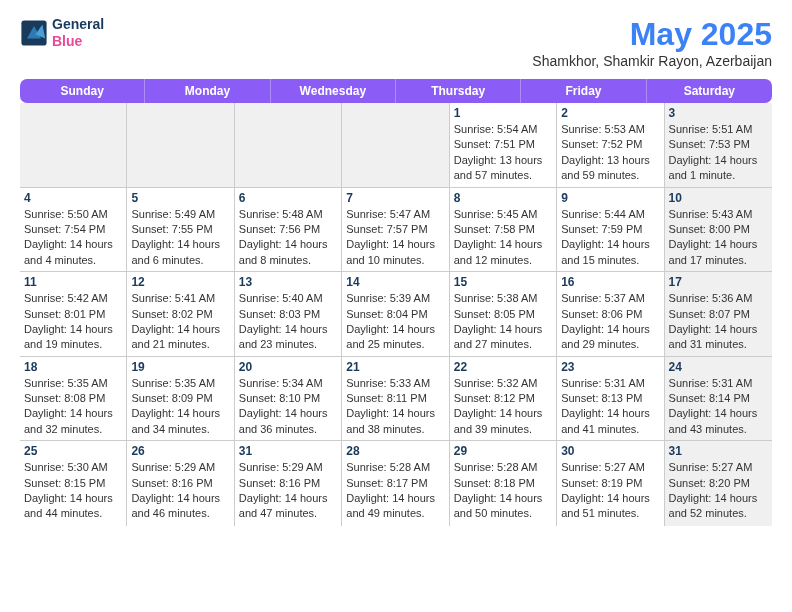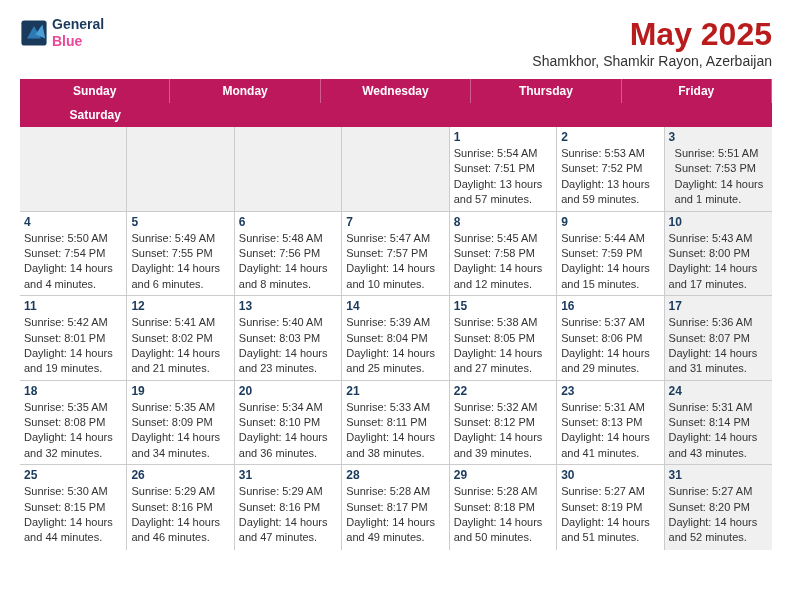--- a/index.html
+++ b/index.html
@@ -37,35 +37,36 @@
     .logo-icon {
       width: 28px;
       height: 28px;
     }
     .title-section {
       text-align: right;
     }
     .month-title {
       font-size: 32px;
       font-weight: bold;
-      color: #b91c1c;
+      color: #3b82f6;
     }
     .location {
       font-size: 14px;
       color: #333;
     }
     .calendar {
       flex: 1;
       display: flex;
       flex-direction: column;
     }
     .cal-header {
       display: grid;
-      grid-template-columns: repeat(5, 1fr);
-      background: #be185d;
+      grid-template-columns: repeat(6, 1fr);
+      background: #8b5cf6;
+      border-radius: 7px;
     }
     .cal-header-cell {
       color: white;
       font-size: 12px;
       font-weight: bold;
       padding: 5px 4px;
       text-align: center;
       border-right: 1px solid rgba(255,255,255,0.3);
     }
     .cal-header-cell:last-child { border-right: none; }
@@ -149,21 +150,21 @@
           </div>
           <div class="cal-cell">
             <div class="day-num">2</div>
             <div class="cell-text" style="white-space: pre-line;">Sunrise: 5:53 AM
 Sunset: 7:52 PM
 Daylight: 13 hours
 and 59 minutes.</div>
           </div>
           <div class="cal-cell shaded">
             <div class="day-num">3</div>
-            <div class="cell-text" style="white-space: pre-line; margin-left: 6px;">Sunrise: 5:51 AM
+            <div class="cell-text" style="white-space: pre-line;">Sunrise: 5:51 AM
 Sunset: 7:53 PM
 Daylight: 14 hours
 and 1 minute.</div>
           </div>
         </div>
         <div class="cal-row">
           <div class="cal-cell">
             <div class="day-num">4</div>
             <div class="cell-text" style="white-space: pre-line;">Sunrise: 5:50 AM
 Sunset: 7:54 PM

